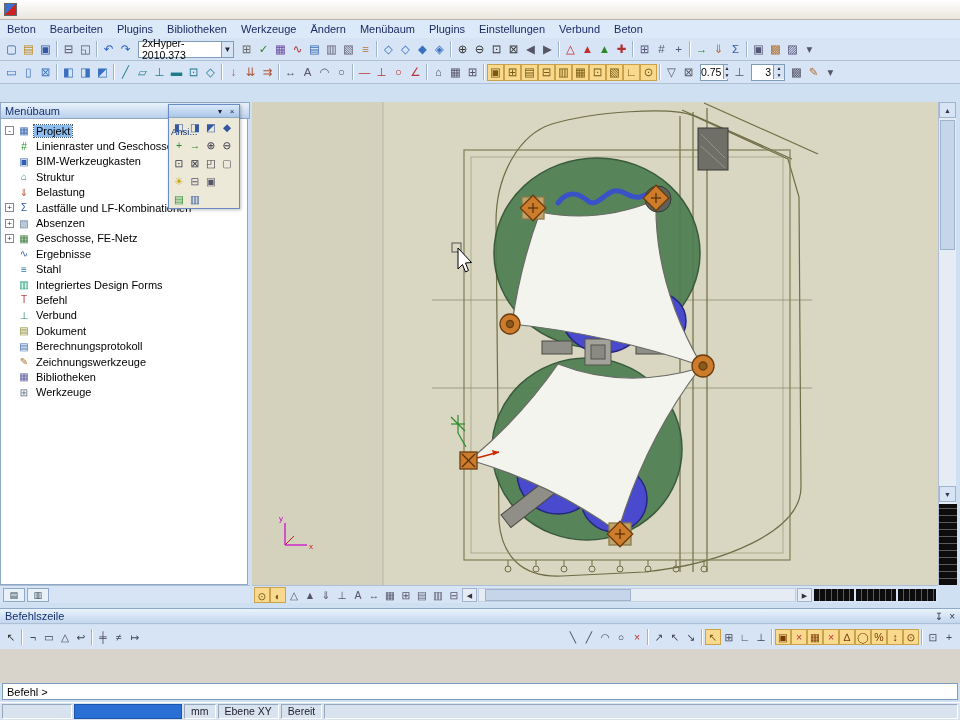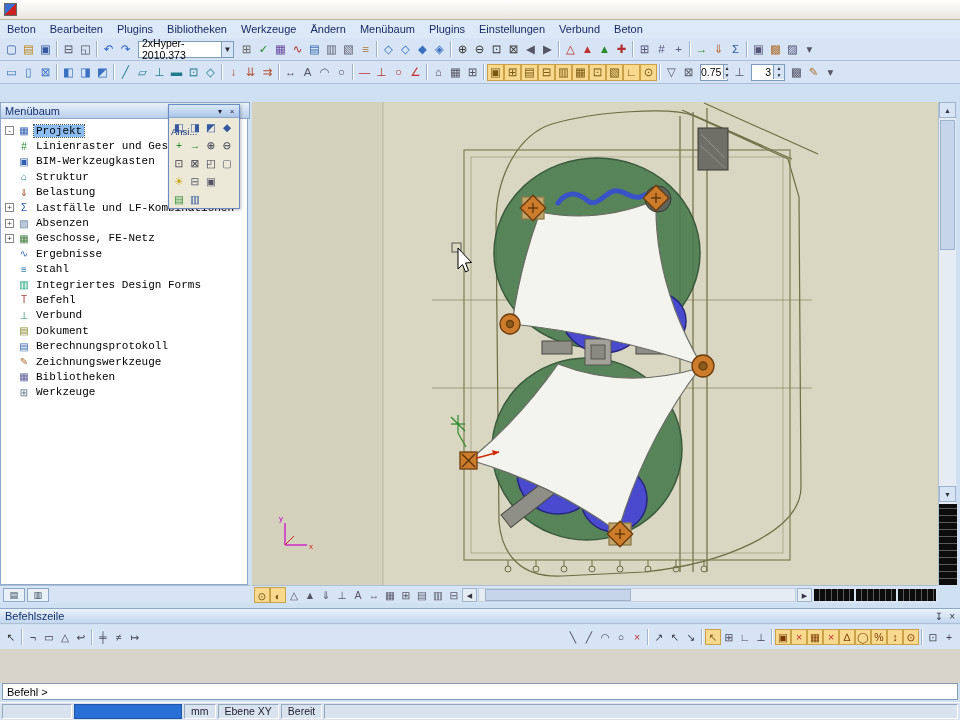--- a/index.html
+++ b/index.html
@@ -36,21 +36,21 @@
   .sidepanel{position:absolute;left:0;top:102px;width:250px;height:483px;background:#cfe0f2;}
   .sp-header{height:17px;background:linear-gradient(#eaf2fb,#b9d0ec);border:1px solid #8fa8c8;
     font-size:11px;color:#17306e;display:flex;align-items:center;padding-left:4px;}
   .sp-body{position:absolute;top:17px;left:0;right:2px;bottom:0;background:#fff;
     border:1px solid #8fa8c8;border-top:none;overflow:hidden;padding-top:4px;}
   .ti{display:flex;align-items:center;height:15.4px;font-size:11px;padding-left:4px;color:#000;white-space:nowrap;}
   .texp{width:9px;height:9px;border:1px solid #888;background:#fff;font-size:8px;line-height:7px;
     text-align:center;margin-right:3px;color:#333;flex:none;}
   .texp.none{visibility:hidden;}
   .tico{width:14px;text-align:center;font-size:10px;margin-right:3px;flex:none;}
-  .tlbl{padding:0 2px;font-family:Liberation Mono, monospace;}
+  .tlbl{padding:0 2px;}
   .tlbl.sel{background:#8cbdf0;outline:1px dotted #456;}
   .sp-footer{position:absolute;left:0;top:585px;width:250px;height:18px;background:#d6e4f5;
     border-top:1px solid #aebfd6;display:flex;gap:2px;padding:1px 3px;align-items:center;}
   .ftab{width:22px;height:14px;border:1px solid #8fa8c8;background:#e8f0fa;font-size:9px;
     text-align:center;line-height:13px;color:#345;}
   
   .palette{position:absolute;left:168px;top:104px;width:72px;background:#ece9d8;
     border:1px solid #6a8ac8;z-index:6;box-shadow:1px 1px 3px rgba(0,0,0,.25);}
   .pal-header{height:13px;background:linear-gradient(#dbe9fa,#a9c6e8);display:flex;align-items:center;
     font-size:9.5px;color:#10307a;padding:0 2px;gap:2px;border-bottom:1px solid #8fa8c8;}

